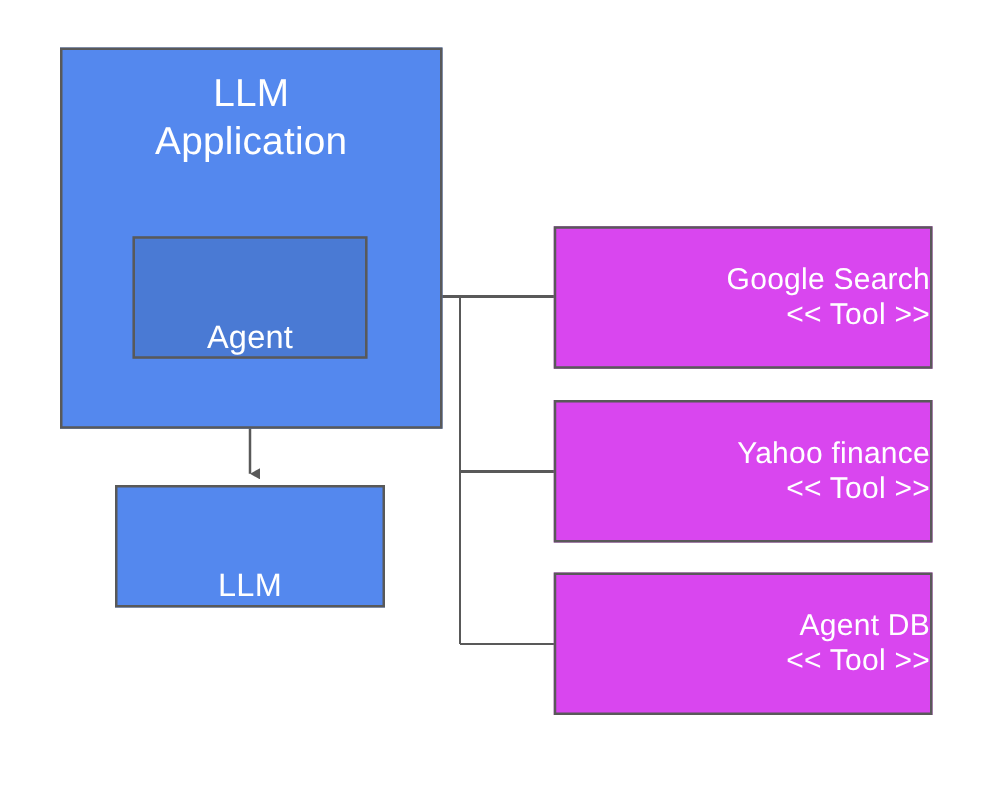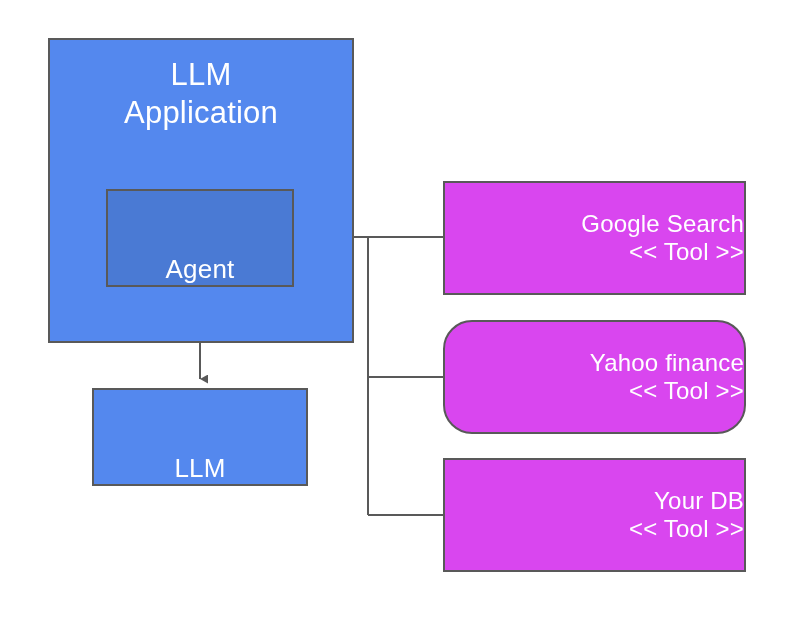--- a/index.html
+++ b/index.html
@@ -74,21 +74,21 @@
     left: 443px;
     width: 303px;
     height: 114px;
     background: #d946ef;
     font-size: 24px;
     flex-direction: column;
   }
   .tool-node .tool-name { display: block; }
   .tool-node .tool-stereotype { display: block; }
   #tool-google-search { top: 181px; }
-  #tool-yahoo-finance { top: 320px; border-radius: 29px; }
+  #tool-yahoo-finance { top: 320px; }
   #tool-your-db       { top: 458px; }
 
   
   #connectors {
     position: absolute;
     left: 0;
     top: 0;
     width: 794px;
     height: 638px;
     pointer-events: none;
@@ -139,17 +139,17 @@
     <span class="tool-name">Google Search</span>
     <span class="tool-stereotype">&lt;&lt; Tool &gt;&gt;</span>
   </div>
 
   <div class="node tool-node" id="tool-yahoo-finance">
     <span class="tool-name">Yahoo finance</span>
     <span class="tool-stereotype">&lt;&lt; Tool &gt;&gt;</span>
   </div>
 
   <div class="node tool-node" id="tool-your-db">
-    <span class="tool-name">Your DB</span>
+    <span class="tool-name">Agent DB</span>
     <span class="tool-stereotype">&lt;&lt; Tool &gt;&gt;</span>
   </div>
 
 </div>
 
 </body></html>

